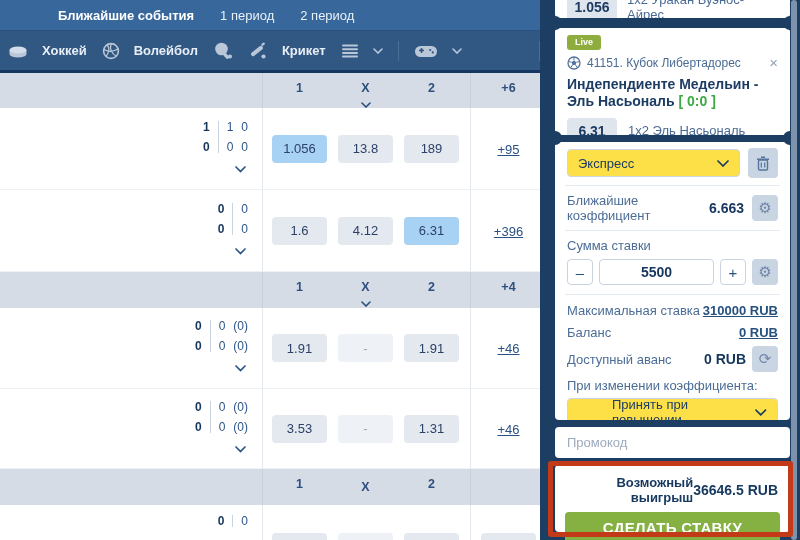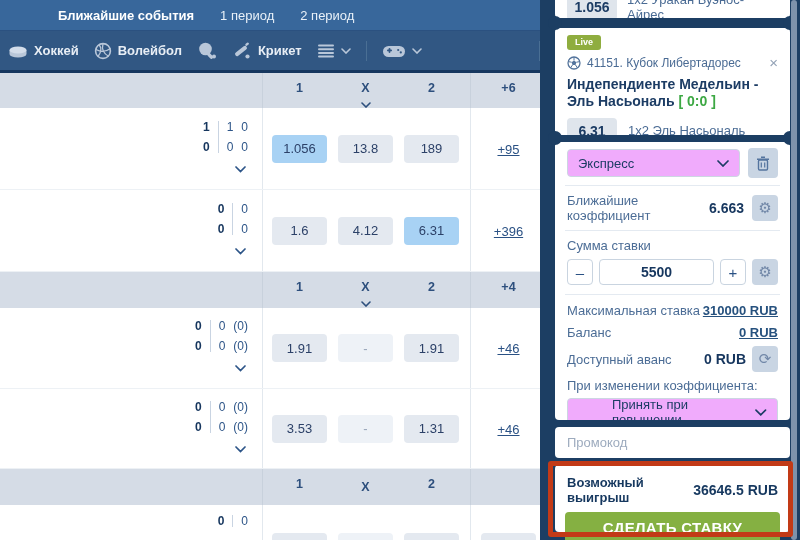--- a/index.html
+++ b/index.html
@@ -15,21 +15,21 @@
   .topbar .tab { color:#e8f0f8; font-size:13px; margin-left:26px; cursor:pointer; white-space:nowrap; }
   .topbar .tab.active { color:#ffffff; font-weight:bold; margin-left:30px;padding-left:28px; }
   .search { margin-left:auto; margin-right:5px; width:163px; height:22px; background:#2e5e96;
             border:1px solid #27548c; border-radius:3px; display:flex; align-items:center; padding:0 6px; }
   .search input { flex:1; background:transparent; border:none; outline:none; color:#dbe6f2;
                   font-size:12px; font-family:"Liberation Sans",sans-serif; min-width:0; }
   .search input::placeholder { color:#aec3da; }
 
   .sportsbar { position:absolute; left:0; top:30px; width:540px; height:40px; background:#315783;
                border-top:1px solid #2b5180; display:flex; align-items:center; color:#e8eef5; font-size:13px; }
-  .sport { display:flex; align-items:center; gap:6px; margin-left:15px; cursor:pointer; white-space:nowrap; font-weight:bold; }
+  .sport { display:flex; align-items:center; gap:14px; margin-left:15px; cursor:pointer; white-space:nowrap; font-weight:bold; }
   .sport svg { display:block; }
   .vsep { width:1px; height:20px; background:#4a6f94; margin-left:15px; }
   .chev { display:block; }
 
   .darkrule { position:absolute; left:0; top:70px; width:540px; height:3px; background:#16375f; }
 
   
   .table { position:absolute; left:0; top:73px; width:540px; height:467px; background:#fff; }
   .thead { position:relative; background:#d5dce6; }
   .thead .hcol { position:absolute; width:55px; text-align:center; top:8px; font-size:12.5px;
@@ -80,21 +80,21 @@
   .picktext { color:#4a6b94; font-size:13px; }
 
   .livebadge { display:inline-block; background:#8fad3f; color:#fff; font-size:9px; font-weight:bold;
                padding:2px 8px 3px; border-radius:3px; }
   .leaguerow { display:flex; align-items:center; gap:6px; margin-top:5px; color:#4a6b94; font-size:12px; }
   .leaguerow .x { margin-left:auto; color:#93a2b6; font-size:15px; cursor:pointer; line-height:1; }
   .matchtitle { margin-top:6px; font-size:14px; font-weight:bold; color:#1c3c64; line-height:17px; width:206px; }
   .matchtitle .score { color:#3da844; }
   .betrow { display:flex; align-items:center; gap:11px; margin-top:8px; }
 
-  .selectbox { height:28px; border:1px solid #ccd6e2; border-radius:4px; background:#f0abfc;
+  .selectbox { height:28px; border:1px solid #ccd6e2; border-radius:4px; background:#fde047;
                display:flex; align-items:center; padding:0 10px; color:#1c3c64; font-size:13px; cursor:pointer; }
   .selectbox .cv { margin-left:auto; }
   .sqbtn { width:30px; height:30px; background:#c9d5e3; border-radius:4px; display:flex; align-items:center;
            justify-content:center; color:#54749e; cursor:pointer; flex:0 0 auto; }
   .sqbtn.sm { width:26px; height:26px; color:#7288a8; font-size:15px; }
   .formrow1 { display:flex; gap:8px; align-items:center; }
   .formrow1 .selectbox { flex:1; }
   .divline { height:1px; background:#e4eaf1; margin:7px -2px; }
   .coefrow { display:flex; align-items:center; gap:8px; margin:3px 0; }
   .coefrow .lbl { flex:1; }
@@ -110,21 +110,21 @@
   .inforow .lbl { flex:1; }
   .inforow a { color:#26517e; font-size:13px; font-weight:bold; text-decoration:underline; cursor:pointer; }
   .inforow.adv { margin:4px 0; }
   .inforow.adv .val { margin-right:6px; }
   .cclbl { margin-top:6px; }
   .ccselect { margin-top:5px;padding-left:44px; }
   .promoinput { width:100%; border:none; outline:none; font-size:13px; color:#1c3c64;
                 font-family:"Liberation Sans",sans-serif; }
   .promoinput::placeholder { color:#9dabbe; }
   .winrow { display:flex; align-items:center; padding:2px 2px 0; }
-  .winrow .wl { flex:1; color:#16385f; font-weight:bold; font-size:13px; }
+  .winrow .wl { flex:1; color:#16385f; font-weight:bold; font-size:13px;text-align:right; }
   .winrow .wv { color:#16385f; font-weight:bold; font-size:14px; }
   .placebtn { margin-top:7px; width:100%; height:31px; background:#85b042; border:none; border-radius:4px;
               color:#ffffff; font-weight:bold; font-size:15px; font-family:"Liberation Sans",sans-serif;
               cursor:pointer; letter-spacing:.3px; }
   .redbox { position:absolute; left:8px; top:461px; width:245px; height:76px; border:5px solid #c23a17;
             border-radius:3px; z-index:6; pointer-events:none; }
   .scrollbar { position:absolute; left:251px; top:0; width:6px; height:540px; background:#7e92ab;
                border-radius:3px; z-index:4; cursor:pointer; }
 </style>
 </head>

